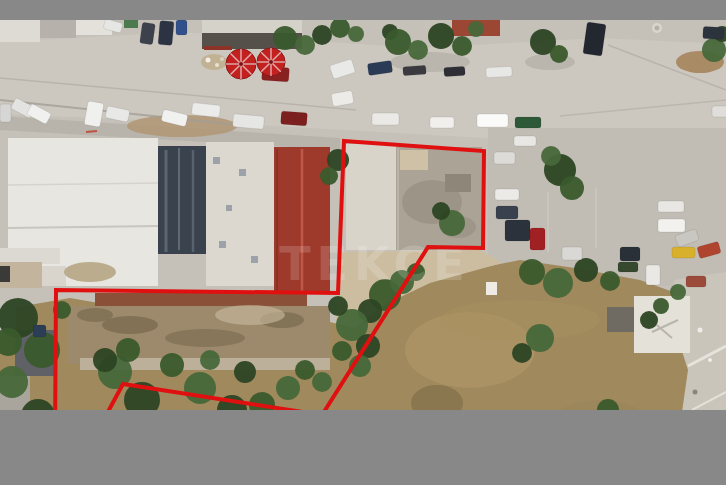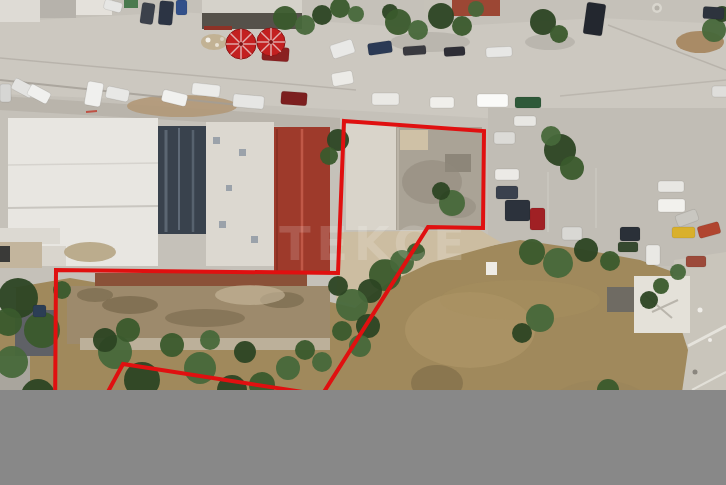--- a/index.html
+++ b/index.html
@@ -2,20 +2,21 @@
 <html><head>
 <meta charset="utf-8">
 <style>
   html,body{margin:0;padding:0;background:#888;}
   .stage{
     position:relative;
     width:726px;height:390px;
     overflow:hidden;
     background:#c5c1b9;
     font-family:"DejaVu Sans",sans-serif;
+    margin-top:20px;
   }
   .stage svg{position:absolute;left:0;top:0;}
   #watermark{
     font-family:"DejaVu Sans",sans-serif;
     font-weight:bold;
     font-size:46px;
     letter-spacing:6px;
   }
 </style>
 </head>

